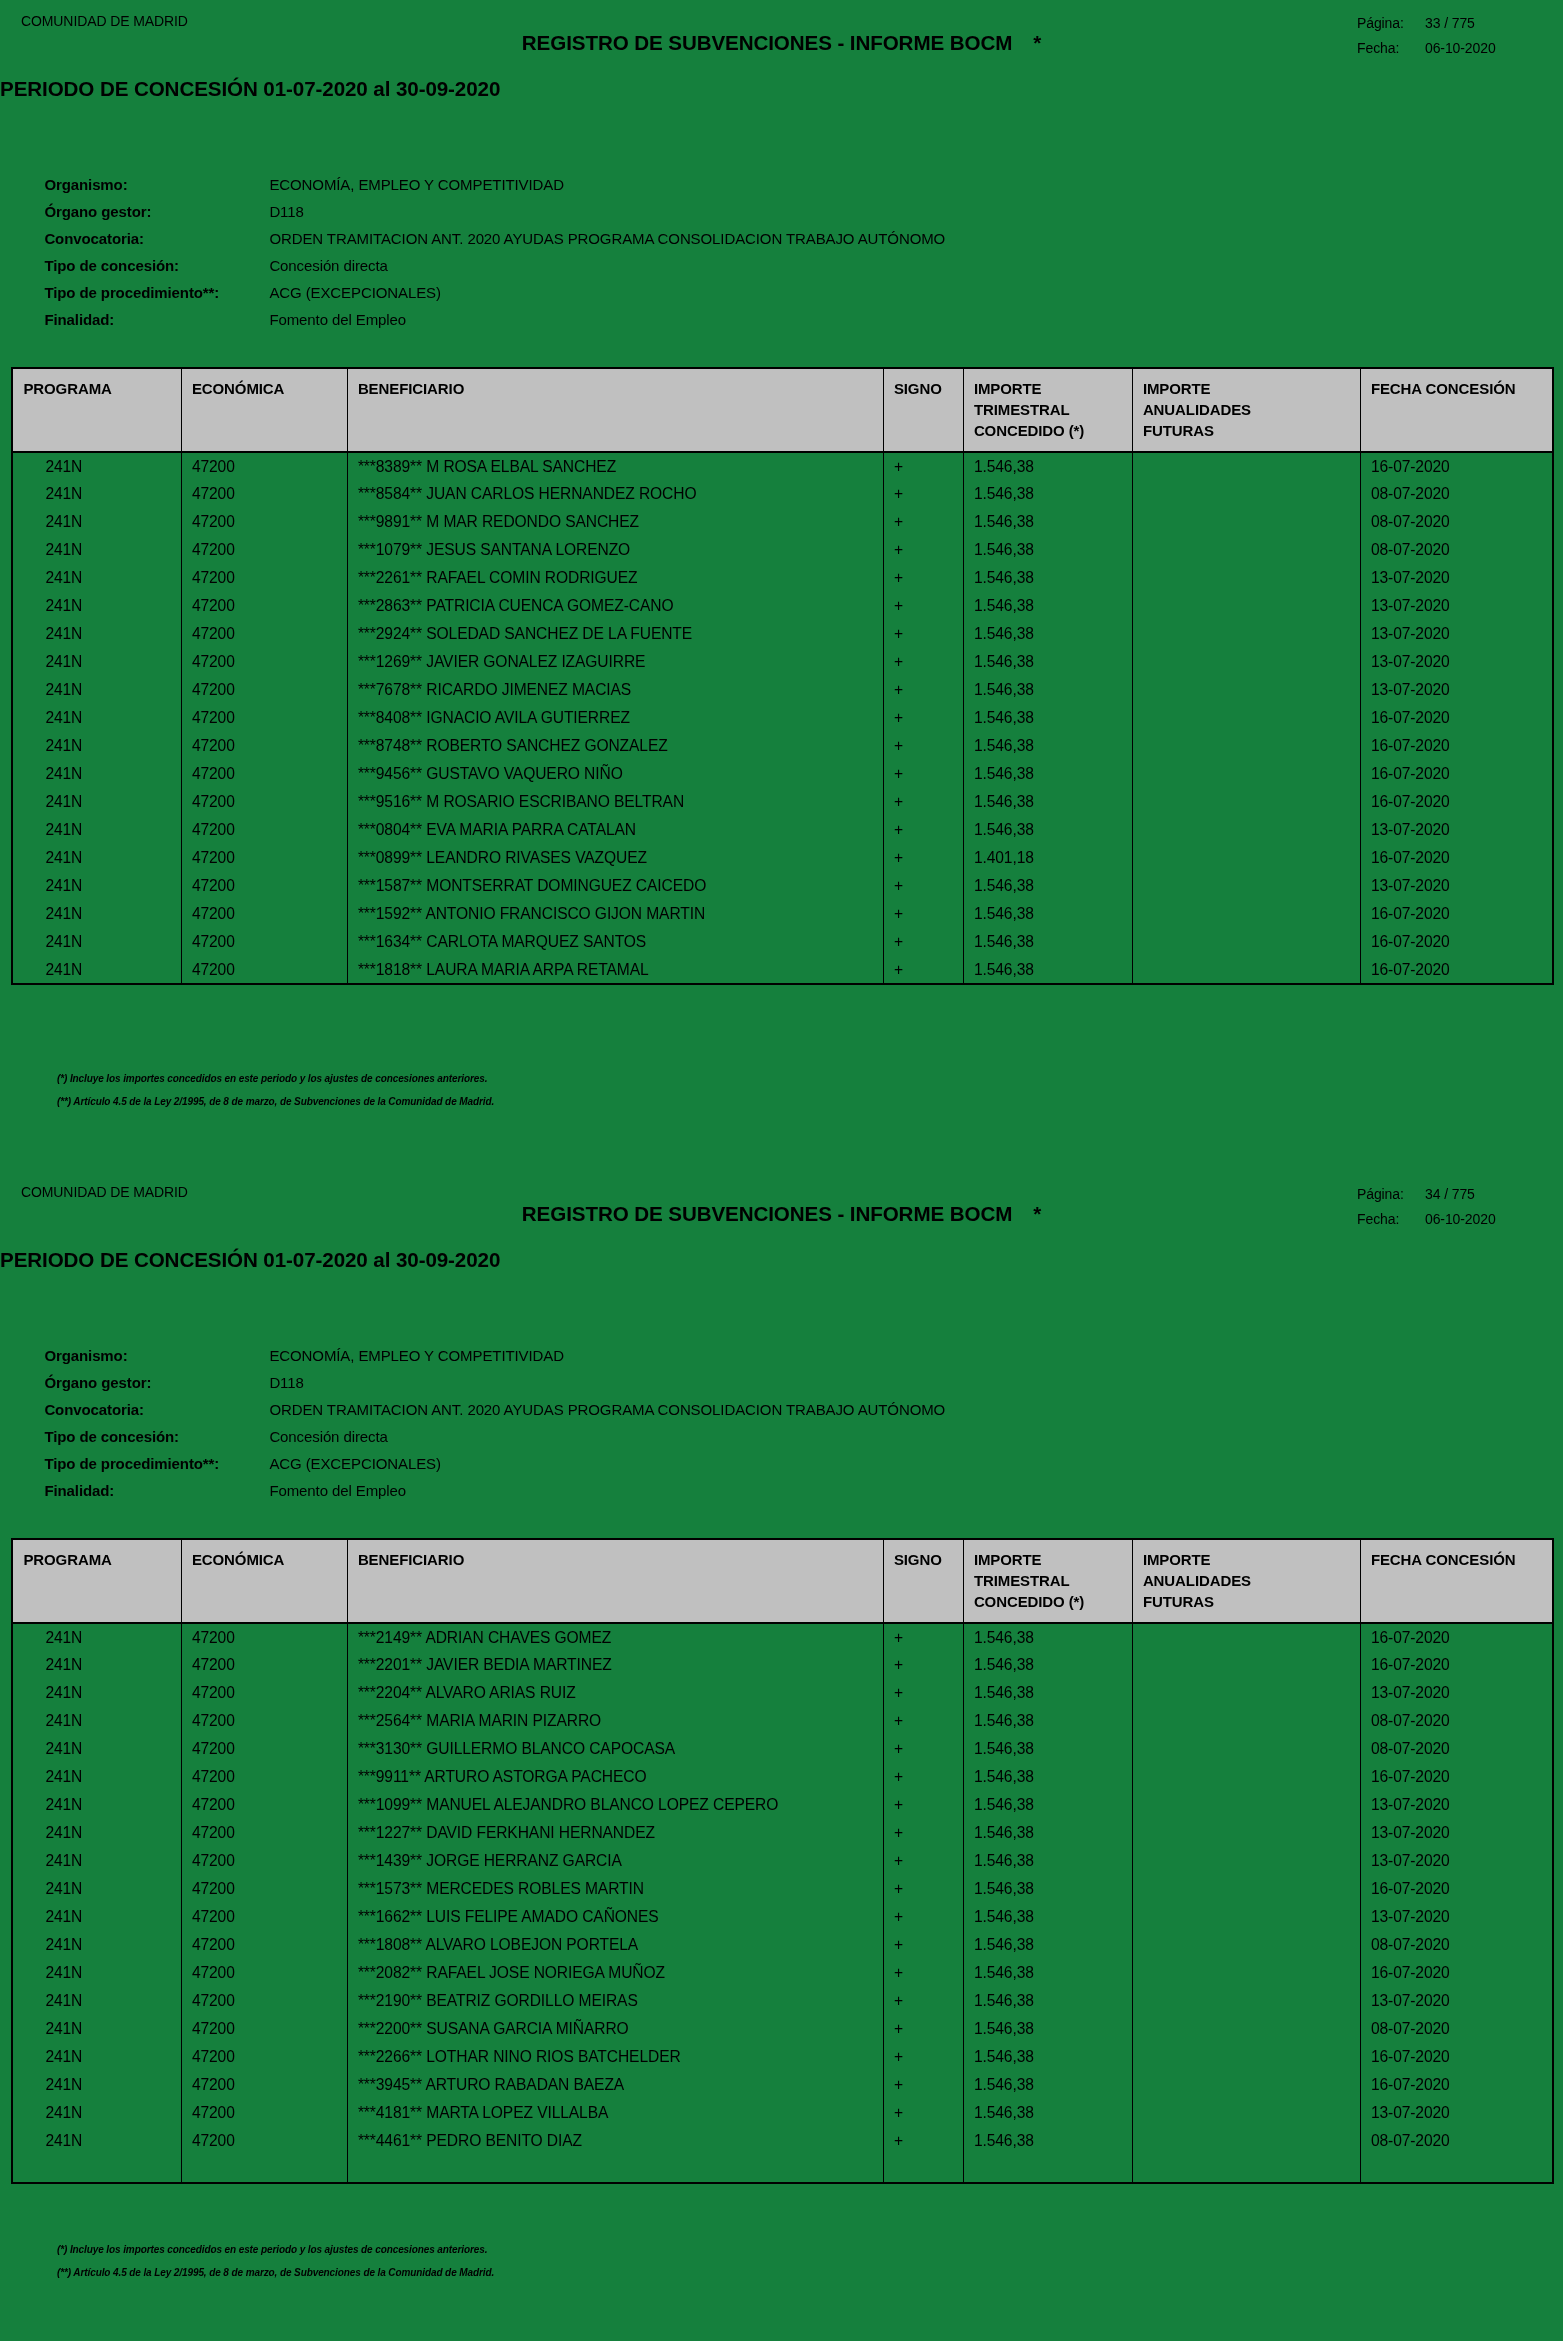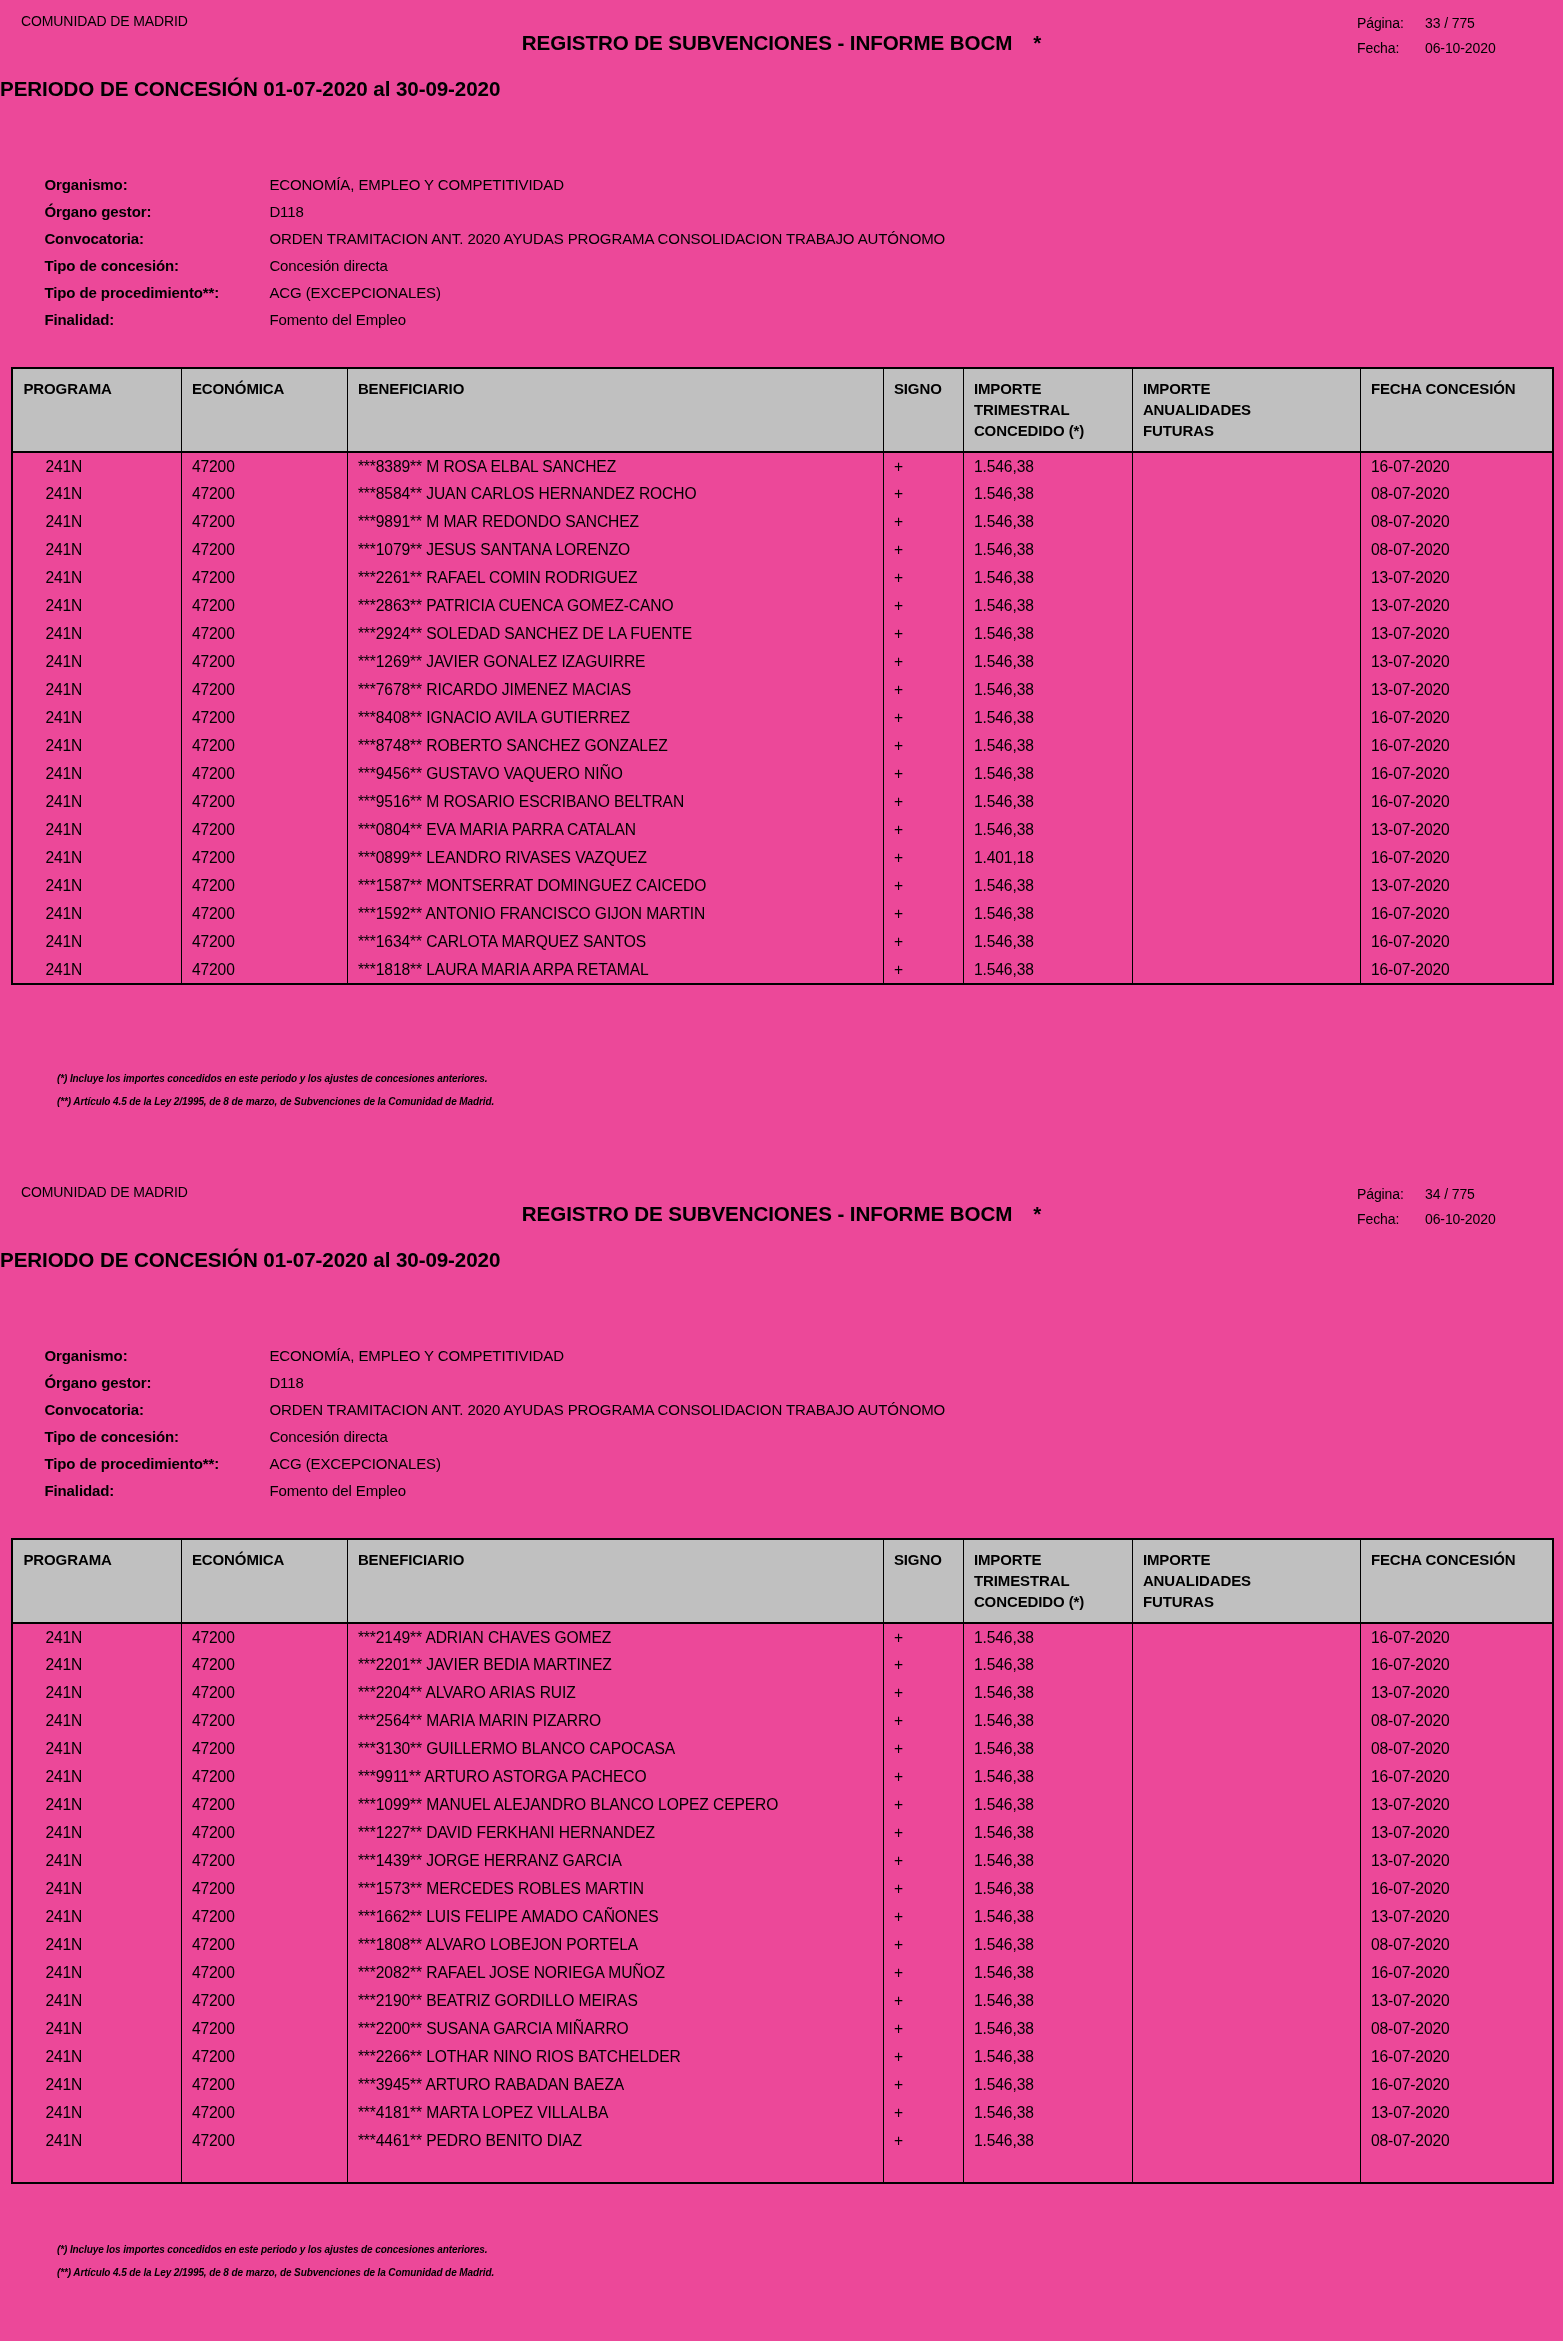--- a/index.html
+++ b/index.html
@@ -4,21 +4,21 @@
 <style>
   * { margin:0; padding:0; box-sizing:border-box; }
   html,body { background:#ffffff; }
   body {
     width:1563px; height:2342px;
     position:relative;
     color:#000;
     font-family:"Liberation Sans", sans-serif;
     letter-spacing:-0.1px;
   }
-  .page { position:absolute; left:0; width:1563px; height:1171px; overflow:hidden; background:#ec4899; }
+  .page { position:absolute; left:0; width:1563px; height:1171px; overflow:hidden; background:#15803d; }
   #page1 { top:0; }
   #page2 { top:1171px; }
 
   .corp { position:absolute; left:21px; top:12.8px; font-size:14px; }
   .pageinfo { position:absolute; left:1357px; top:11.4px; font-size:14px; line-height:25px; }
   .pageinfo .row { white-space:nowrap; }
   .pageinfo .lbl { display:inline-block; width:68px; }
 
   .title-row {
     position:absolute; top:31px; left:0; width:100%;

